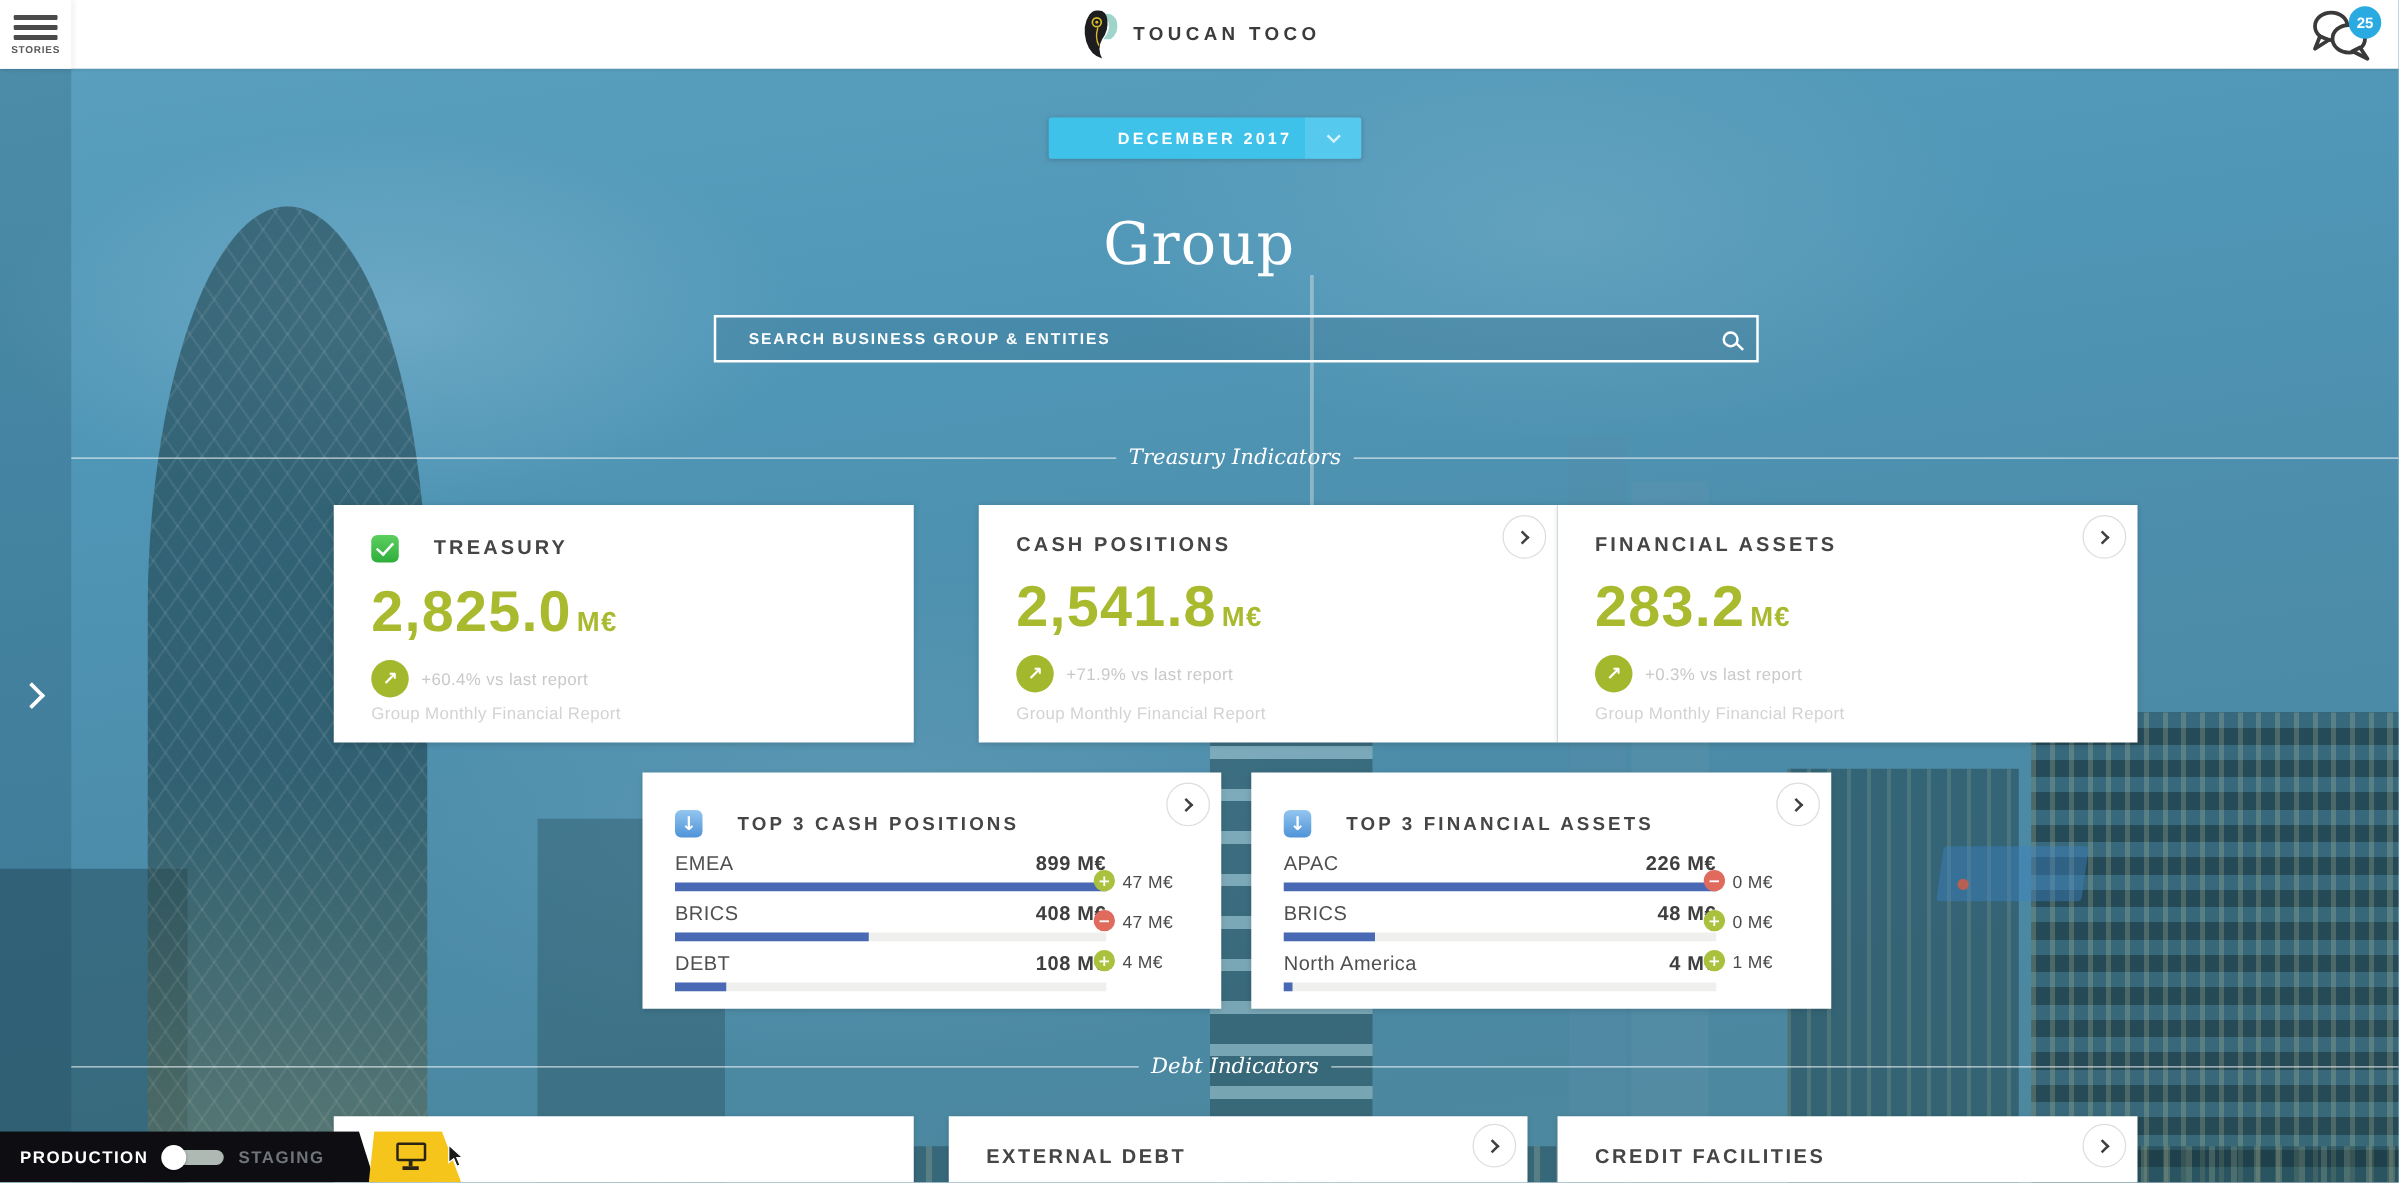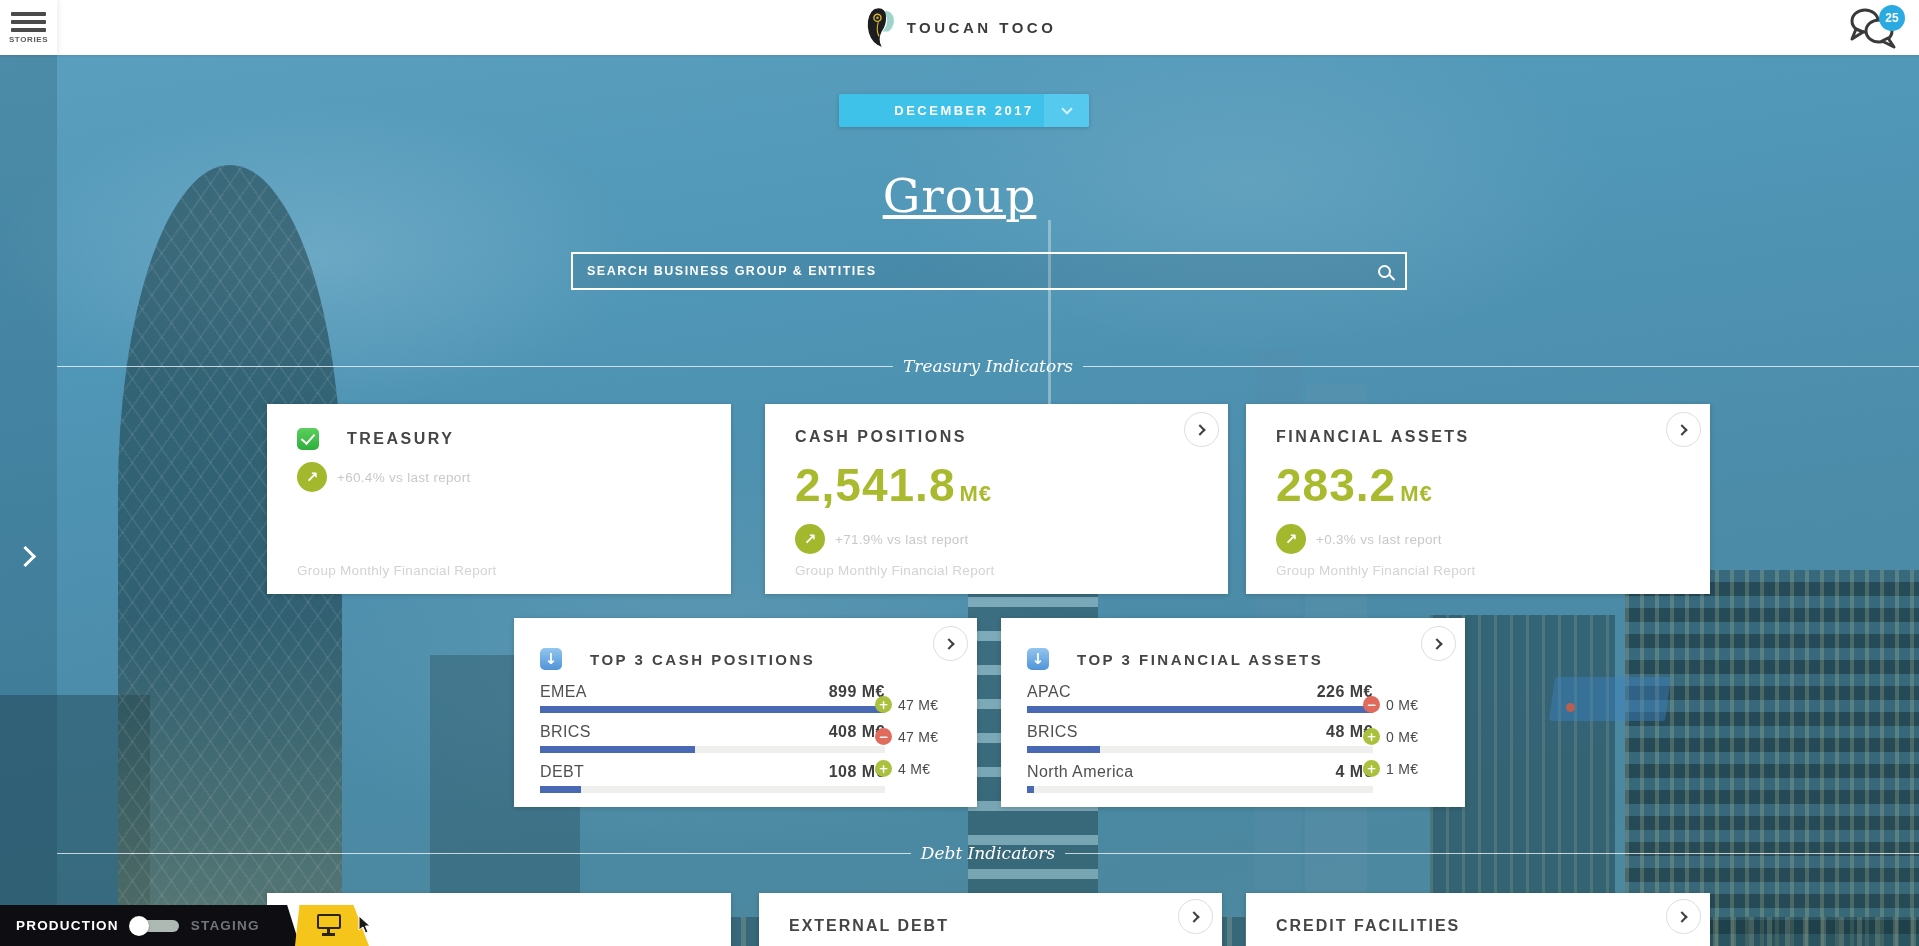--- a/index.html
+++ b/index.html
@@ -60,39 +60,39 @@
   .side-strip { position:absolute; left:0; top:55px; width:57px; height:891px; background:rgba(8,42,60,.16); z-index:20; }
   .expand { position:absolute; left:18px; top:494px; width:15px; height:15px; border-top:3px solid #fff; border-right:3px solid #fff; transform:rotate(45deg); cursor:pointer; }
 
   
   .date-btn { position:absolute; left:839px; top:94px; width:250px; height:33px; z-index:21;
     background:linear-gradient(90deg,#3fc2ea 0 82%, #55caee 82%); border-radius:2px; box-shadow:0 1px 4px rgba(0,0,0,.18);
     display:flex; align-items:center; justify-content:center; cursor:pointer; }
   .date-btn span.txt { color:#fff; font-size:13px; font-weight:700; letter-spacing:2.5px; }
   .chev-down { position:absolute; right:18px; top:11px; width:8px; height:8px; border-top:2px solid rgba(255,255,255,.75); border-right:2px solid rgba(255,255,255,.75); transform:rotate(135deg); }
   .page-title { position:absolute; left:0; right:0; top:168px; text-align:center; z-index:21;
-    font-family:"DejaVu Serif", serif; font-weight:400; font-size:47px; color:#fff; letter-spacing:1px;text-decoration:underline; }
+    font-family:"DejaVu Serif", serif; font-weight:400; font-size:47px; color:#fff; letter-spacing:1px; }
   .search { position:absolute; left:571px; top:252px; width:836px; height:38px; z-index:21;
     border:2px solid #fff; background:rgba(10,40,60,.10); display:flex; align-items:center; }
   .search input { flex:1; height:100%; background:transparent; border:0; outline:none; color:#fff;
-    font-family:"Liberation Sans", sans-serif; font-size:12.5px; font-weight:700; letter-spacing:1.5px; padding:0 14px; }
+    font-family:"Liberation Sans", sans-serif; font-size:12.5px; font-weight:700; letter-spacing:1.5px; padding:0 26px; }
   .search input::placeholder { color:#fff; opacity:1; }
   .mag { position:relative; width:13px; height:13px; border:2px solid #fff; border-radius:50%; margin-right:14px; cursor:pointer; flex:none; }
   .mag::after { content:""; position:absolute; right:-4px; bottom:-5px; width:2px; height:7px; background:#fff; transform:rotate(-45deg); }
 
   
   .divider { position:absolute; left:57px; right:0; height:22px; display:flex; align-items:center; z-index:21; }
   .divider .line { flex:1; height:1px; background:rgba(255,255,255,.72); }
   .divider .lbl { margin:0 10px; color:#fff; font-family:"DejaVu Serif", serif; font-style:italic; font-size:17px; }
   .div-1 { top:355px; } .div-2 { top:842px; }
 
   
   .card { position:absolute; background:#fff; box-shadow:0 1px 5px rgba(0,0,0,.18); z-index:22; }
   .kpi { top:404px; height:190px; padding:24px 30px; }
-  .kpi-1 { left:267px; width:464px; } .kpi-2 { left:765px; width:463px; } .kpi-3 { left:1246px; width:464px; }
+  .kpi-1 { left:267px; width:464px; } .kpi-2 { left:783px; width:463px; } .kpi-3 { left:1246px; width:464px; }
   .card-title-row { display:flex; align-items:center; gap:28px; }
   .card-title { font-size:16px; font-weight:700; letter-spacing:2.5px; color:#454545; }
   .icon-sq { width:22px; height:22px; border-radius:5px; position:relative; flex:none; }
   .icon-check { background:linear-gradient(#5bcf5e,#2fae3c); }
   .icon-check::after { content:""; position:absolute; left:7px; top:3px; width:6px; height:11px; border-right:2.5px solid #fff; border-bottom:2.5px solid #fff; transform:rotate(42deg); }
   .icon-down { background:linear-gradient(#93c6ef,#4f93d8); color:#fff; font-family:"DejaVu Sans", sans-serif; font-size:15px; font-weight:700; display:flex; align-items:center; justify-content:center; }
   .kpi-value { margin-top:12px; color:#a9ba2f; white-space:nowrap; }
   .kpi-value .num { font-size:46px; font-weight:800; letter-spacing:1px; }
   .kpi-value .unit { font-size:22px; font-weight:800; margin-left:4px; letter-spacing:1px; }
   .trend { display:flex; align-items:center; margin-top:12px; }
@@ -212,20 +212,23 @@
     <span class="line"></span>
     <span class="lbl">Treasury Indicators</span>
     <span class="line"></span>
   </div>
 
   <div class="card kpi kpi-1">
     <div class="card-title-row">
       <span class="icon-sq icon-check"></span>
       <span class="card-title">TREASURY</span>
     </div>
+    <div class="kpi-value">
+      <span class="num">2,825.0</span><span class="unit">M€</span>
+    </div>
     <div class="trend">
       <span class="trend-ic">↗</span>
       <span class="trend-txt">+60.4% vs last report</span>
     </div>
     <div class="kpi-footer">Group Monthly Financial Report</div>
   </div>
 
   <div class="card kpi kpi-2">
     <div class="chev-btn">
         <i></i>

